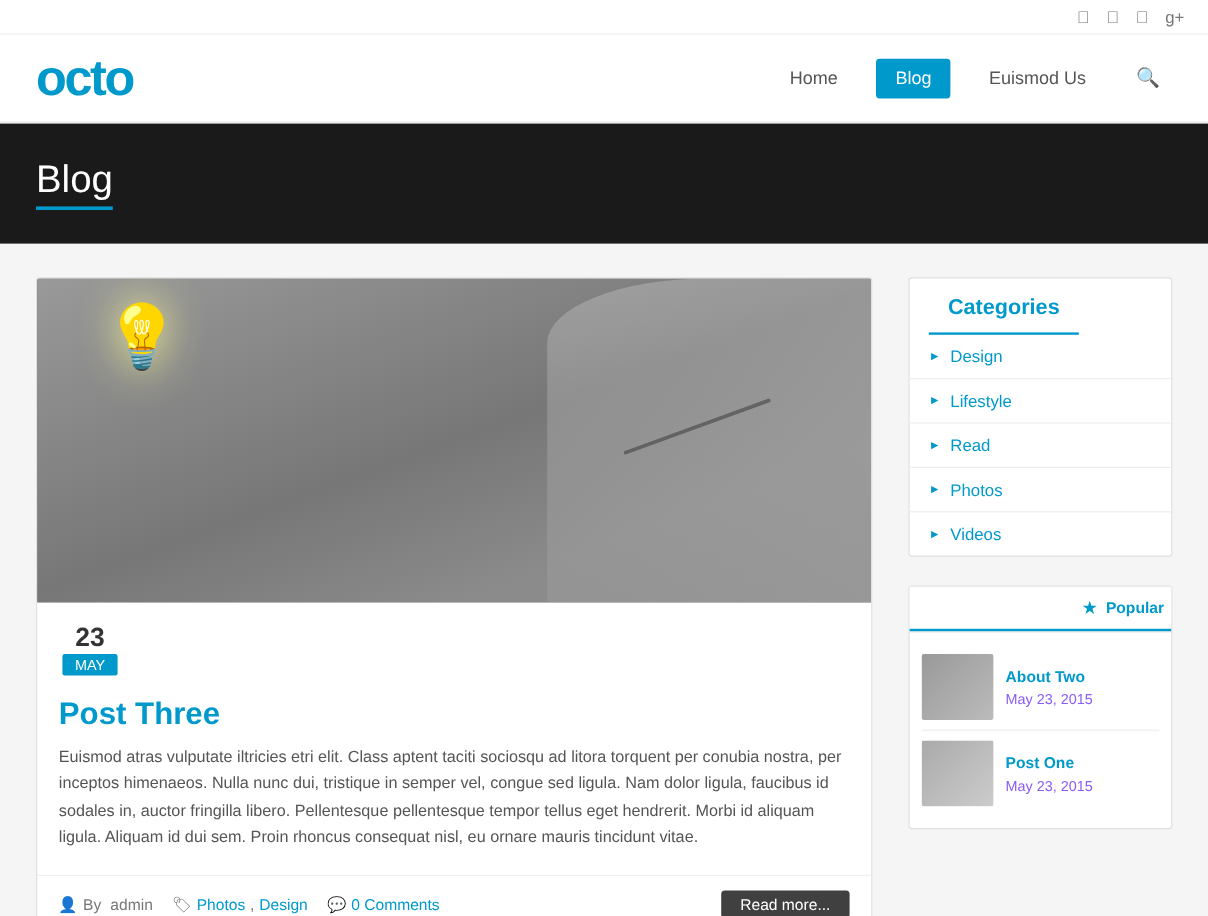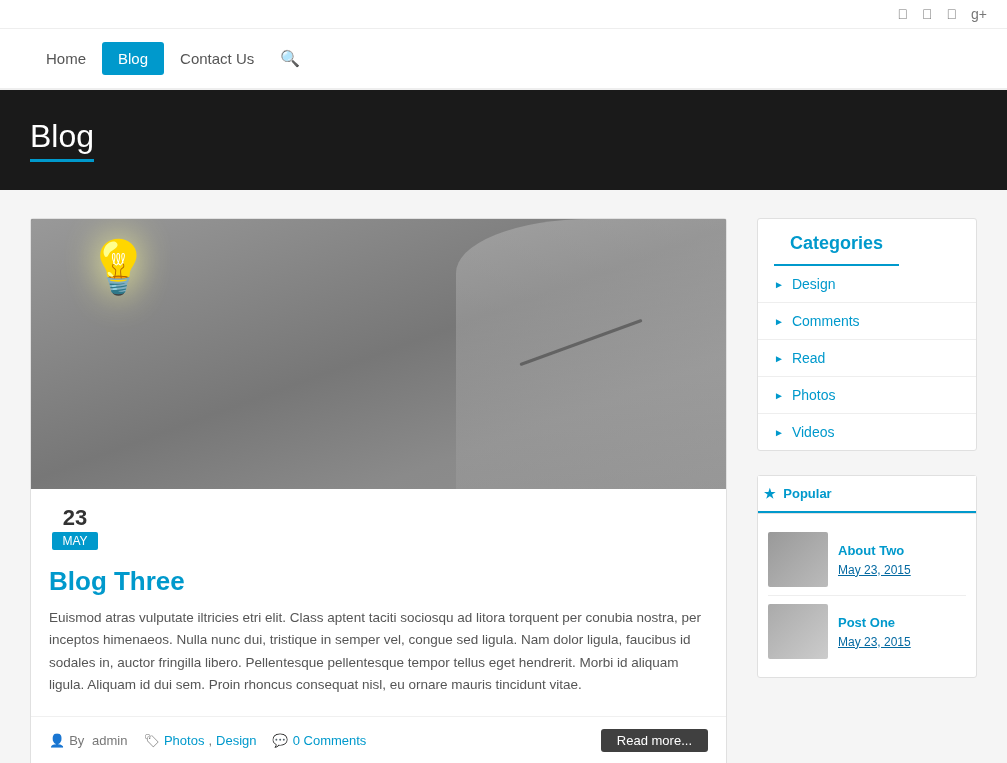--- a/index.html
+++ b/index.html
@@ -35,21 +35,21 @@
     }
     .logo-text {
       font-size: 42px;
       font-weight: bold;
       color: #0099cc;
       letter-spacing: -2px;
     }
     .nav {
       display: flex;
       align-items: center;
-      gap: 0;
+      gap: 16px;
     }
     .nav a {
       text-decoration: none;
       color: #555;
       padding: 8px 16px;
       font-size: 15px;
       border-radius: 2px;
     }
     .nav a.active {
       background: #0099cc;
@@ -233,21 +233,21 @@
       border: 1px solid #e0e0e0;
       border-radius: 3px;
     }
     .tab-header {
       display: flex;
       border-bottom: 1px solid #e0e0e0;
     }
     .tab-btn {
       flex: 1;
       padding: 10px 6px;
-      text-align: left;
+      text-align: right;
       cursor: pointer;
       font-size: 13px;
       border: none;
       background: #f5f5f5;
       color: #555;
     }
     .tab-btn.active {
       background: #fff;
       color: #0099cc;
       border-bottom: 2px solid #0099cc;
@@ -284,40 +284,42 @@
     }
     .popular-post-info a {
       color: #0099cc;
       text-decoration: none;
       font-size: 13px;
       font-weight: bold;
       display: block;
       margin-bottom: 3px;
     }
     .popular-post-date {
-      color: #0369a1;
+      color: #8b5cf6;
       font-size: 12px;
-      text-decoration: underline;
     }
   </style>
 </head>
 <body>
 
 <div class="social-bar">
   <a href="#"></a>
   <a href="#"></a>
   <a href="#"></a>
   <a href="#">g+</a>
 </div>
 
 <div class="header">
+  <div class="logo">
+    <span class="logo-text">octo</span>
+  </div>
   <nav class="nav">
     <a href="#">Home</a>
     <a href="#" class="active">Blog</a>
-    <a href="#">Contact Us</a>
+    <a href="#">Euismod Us</a>
     <span class="search-btn">🔍</span>
   </nav>
 </div>
 
 <div class="page-banner">
   <h1>Blog</h1>
 </div>
 
 <div class="main-container">
 
@@ -337,21 +339,21 @@
           <div style="position:absolute;right:80px;top:45%;width:130px;height:3px;background:rgba(50,50,50,0.5);transform:rotate(-20deg);border-radius:2px;"></div>
         </div>
       </div>
 
       <div class="post-meta-row">
         <div class="date-badge">
           <span class="date-day">23</span>
           <span class="date-month">May</span>
         </div>
         <div class="post-title-area">
-          <div class="post-title">Blog Three</div>
+          <div class="post-title">Post Three</div>
           <div class="post-excerpt">Euismod atras vulputate iltricies etri elit. Class aptent taciti sociosqu ad litora torquent per conubia nostra, per inceptos himenaeos. Nulla nunc dui, tristique in semper vel, congue sed ligula. Nam dolor ligula, faucibus id sodales in, auctor fringilla libero. Pellentesque pellentesque tempor tellus eget hendrerit. Morbi id aliquam ligula. Aliquam id dui sem. Proin rhoncus consequat nisl, eu ornare mauris tincidunt vitae.</div>
         </div>
       </div>
 
       <div class="post-footer">
         <div class="post-info">
           <span>
             <span>👤</span>
             By <span>&nbsp;admin</span>
           </span>
@@ -379,21 +381,21 @@
       <ul class="category-list">
         <li>
           <a href="#">
             <span class="category-arrow">►</span>
             <span>Design</span>
           </a>
         </li>
         <li>
           <a href="#">
             <span class="category-arrow">►</span>
-            <span>Comments</span>
+            <span>Lifestyle</span>
           </a>
         </li>
         <li>
           <a href="#">
             <span class="category-arrow">►</span>
             <span>Read</span>
           </a>
         </li>
         <li>
           <a href="#">

